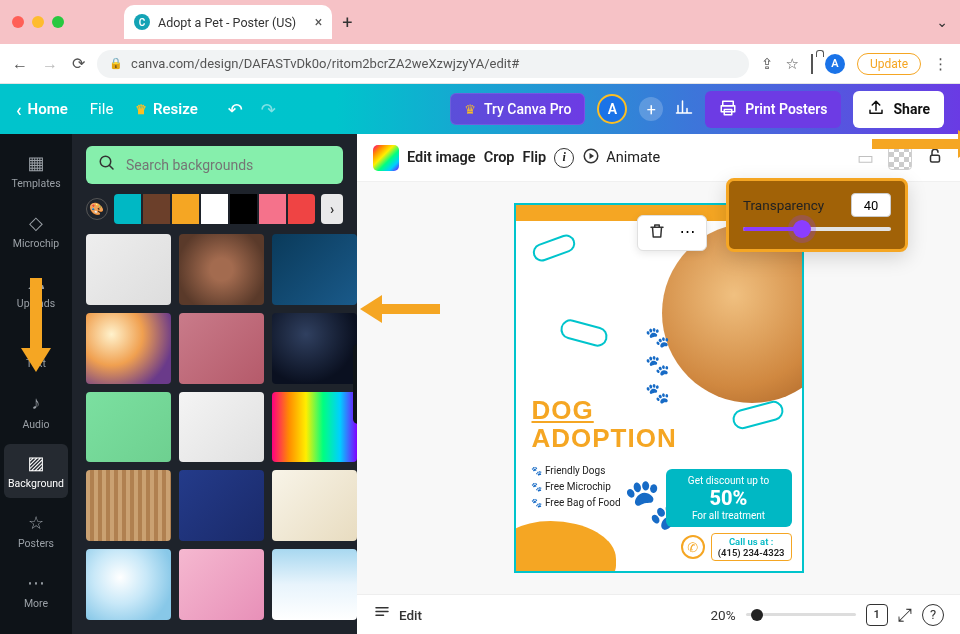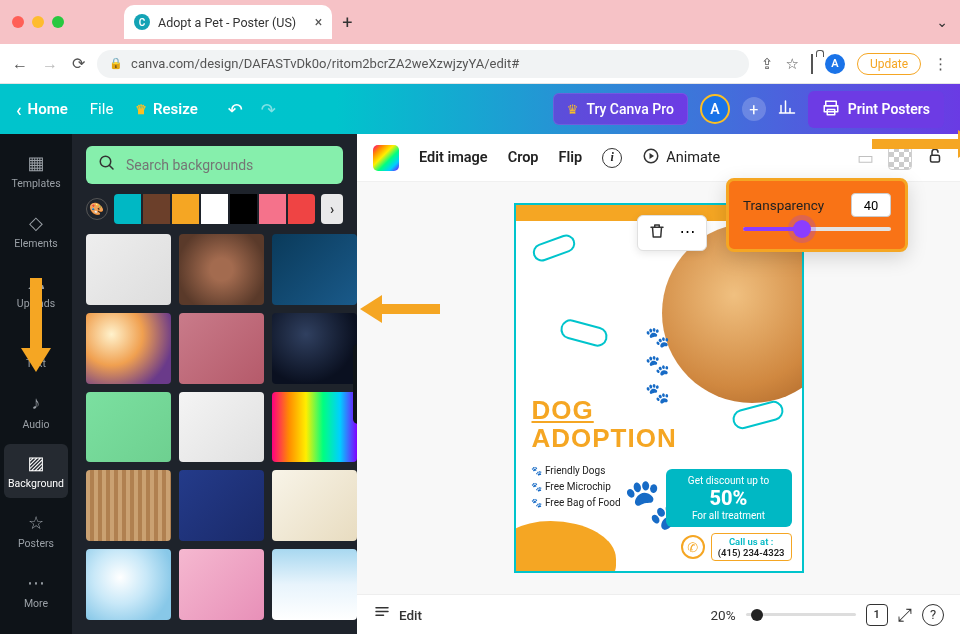--- a/index.html
+++ b/index.html
@@ -63,31 +63,31 @@
   .pal { width:22px;height:22px;border-radius:50%;border:1px solid #555; display:flex;align-items:center;justify-content:center;color:#aaa;font-size:12px;}
   .swatches { display:flex; gap:2px; flex:1; overflow:hidden; border-radius:4px;}
   .sw { width:34px; height:30px; }
   .chev-r { width:22px;height:30px;background:rgba(255,255,255,.9);border-radius:4px;display:flex;align-items:center;justify-content:center;color:#333;font-size:14px;font-weight:700;}
   .grid { padding: 0 14px 14px; display:grid; grid-template-columns: repeat(3, 1fr); gap:8px; overflow-y:auto; flex:1;}
   .thumb { aspect-ratio: 1.2/1; border-radius:4px; }
   .handle { position:absolute; right:-6px; top:50%; transform:translateY(-50%); width:10px;height:80px; background:#0e1318; border-radius:5px; display:flex;align-items:center;justify-content:center;color:#888;font-size:10px;}
 
   
   .canvas-wrap { flex:1; display:flex; flex-direction:column; background:#fff; position:relative;}
-  .toolbar { height:48px; border-bottom:1px solid #f0f0f0; display:flex; align-items:center; padding:0 16px; gap:20px; font-size:14.5px; color:#222; }
+  .toolbar { height:48px; border-bottom:1px solid #f0f0f0; display:flex; align-items:center; padding:0 16px; gap:8px; font-size:14.5px; color:#222; }
   .color-ind { width:26px;height:26px;border-radius:5px;background:linear-gradient(135deg,#ff0080,#ff8c00,#ffee00,#00ff80,#00cfff,#8000ff);}
   .tb-btn { font-weight:600; cursor:pointer;}
   .info-ic { width:20px;height:20px;border:1.5px solid #333;border-radius:50%;display:flex;align-items:center;justify-content:center;font-size:12px;font-family:serif;font-style:italic;font-weight:600;}
   .animate { display:flex;align-items:center;gap:6px;}
   .tb-right { margin-left:auto; display:flex; align-items:center; gap:14px; font-size:18px; color:#333;}
   .checker { width:24px;height:24px;border-radius:4px;background:repeating-conic-gradient(#ccc 0 25%,#fff 0 50%) 0 0/10px 10px; border:1px solid #d0d0d0;}
   .lock-ic { font-size:17px;}
 
   
-  .popover { position:absolute; top:44px; right:52px; width:182px; background:#f97316; border:3px solid #f5a623; border-radius:8px; padding:12px 14px 18px; box-shadow:0 6px 20px rgba(0,0,0,.15); z-index:5;}
+  .popover { position:absolute; top:44px; right:52px; width:182px; background:#a16207; border:3px solid #f5a623; border-radius:8px; padding:12px 14px 18px; box-shadow:0 6px 20px rgba(0,0,0,.15); z-index:5;}
   .popover-row { display:flex; align-items:center; justify-content:space-between; font-size:13.5px; color:#222; margin-bottom:10px;}
   .popover-row input { width:40px; height:24px; border:1px solid #ccc; border-radius:4px; text-align:center; font-size:13px;}
   .slider { position:relative; height:4px; background:#e3e3e3; border-radius:2px;}
   .slider .fill { position:absolute; left:0; top:0; bottom:0; background:#8b3dff; border-radius:2px;}
   .slider .knob { position:absolute; top:50%; transform:translate(-50%,-50%); width:18px;height:18px;border-radius:50%;background:#8b3dff; box-shadow:0 0 0 5px rgba(139,61,255,.25);}
 
   .stage { flex:1; background:#f8f8f8; display:flex; align-items:center; justify-content:center; position:relative;}
 
   
   .poster { width:290px; height:370px; background:#fff; border:2px solid #00c4cc; position:relative; overflow:hidden; }
@@ -213,33 +213,41 @@
     <div class="print-btn">
       <span>
         <svg class="ic" viewBox="0 0 24 24">
             <rect x="5" y="3" width="14" height="6"></rect>
             <rect x="3" y="9" width="18" height="8"></rect>
             <rect x="7" y="14" width="10" height="7"></rect>
           </svg>
       </span>
       <span>Print Posters</span>
     </div>
+    <div class="share-btn">
+      <span>
+        <svg class="ic" viewBox="0 0 24 24" style="stroke:#111">
+            <path d="M12 3v12M7 8l5-5 5 5M4 15v4h16v-4"></path>
+          </svg>
+      </span>
+      <span>Share</span>
+    </div>
   </div>
 </div>
 
 <div class="main">
 
   <div class="rail">
     <div class="rail-item">
         <span class="ric">▦</span>
         <span>Templates</span>
       </div>
     <div class="rail-item">
         <span class="ric">◇</span>
-        <span>Elements</span>
+        <span>Microchip</span>
       </div>
     <div class="rail-item">
         <span class="ric">☁︎</span>
         <span>Uploads</span>
       </div>
     <div class="rail-item">
         <span class="ric">T</span>
         <span>Text</span>
       </div>
     <div class="rail-item">

